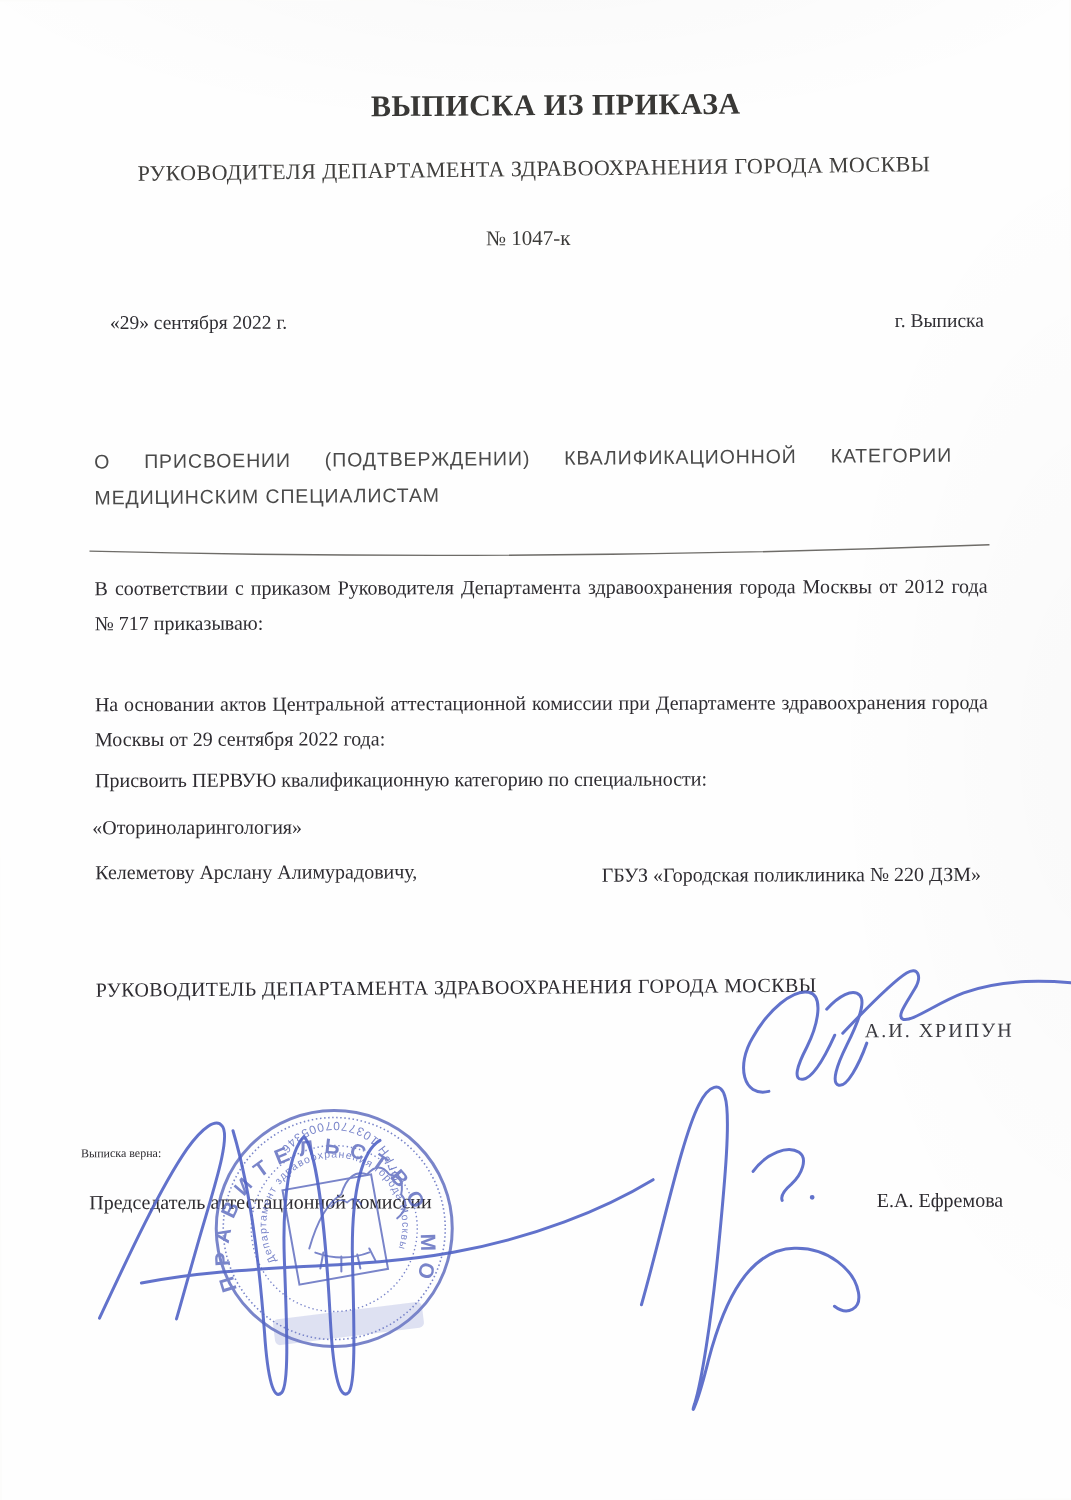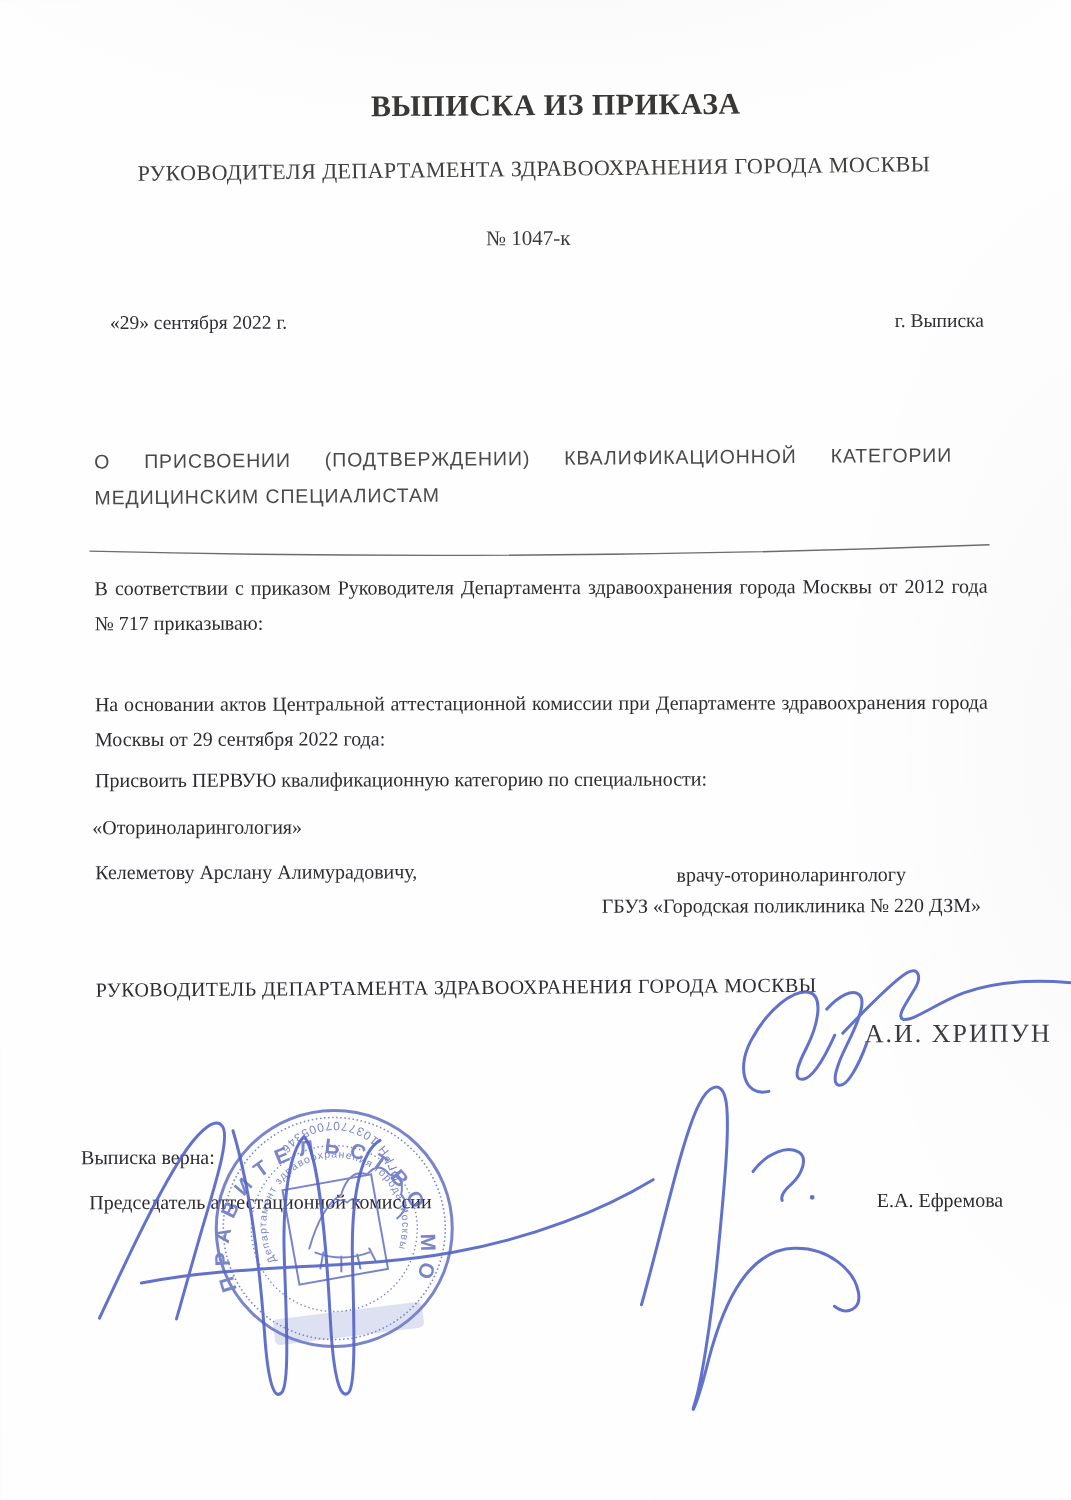--- a/index.html
+++ b/index.html
@@ -52,22 +52,22 @@
   .specialty{left:92px;top:815px;font-size:20px;color:#2e2c31;font-family:Liberation Serif, serif;}
   .recipient-name{left:95px;top:860px;font-size:20px;color:#2e2c31;}
   .recipient-block{
     left:590px;top:860px;width:402px;text-align:center;
     font-size:20px;line-height:30.5px;color:#2e2c31;
   }
   .signer-title{
     left:95px;top:976px;font-size:20px;letter-spacing:0.4px;color:#2f2d32;
     transform:rotate(-0.25deg);
   }
-  .signer-name{left:864px;top:1020px;font-size:26px;letter-spacing:2px;color:#3a3a40;}
-  .copy-note{left:80px;top:1145px;font-size:20px;color:#2e2c31;}
+  .signer-name{left:864px;top:1020px;font-size:20px;letter-spacing:2px;color:#3a3a40;}
+  .copy-note{left:80px;top:1145px;font-size:12px;color:#2e2c31;}
   .chair-row{left:88px;right:69px;top:1190px;font-size:20px;color:#2e2c31;}
   .chair-title{float:left;}
   .chair-name{float:right;}
   .bold{font-weight:normal;}
   .overlay{position:absolute;left:0;top:0;width:1071px;height:1500px;pointer-events:none;}
 </style>
 </head>
 <body>
 
 <div class="sheet">
@@ -89,21 +89,20 @@
 
   <div class="abs para p-grounds">На основании актов Центральной аттестационной комиссии при Департаменте здравоохранения города Москвы от 29 сентября 2022 года:</div>
 
   <div class="abs para p-assign">Присвоить ПЕРВУЮ квалификационную категорию по специальности:</div>
 
   <div class="abs specialty">«Оториноларингология»</div>
 
   <div class="abs recipient-name">Келеметову Арслану Алимурадовичу,</div>
 
   <div class="abs recipient-block">
-    <div>врачу-оториноларингологу</div>
     <div>ГБУЗ «Городская поликлиника № 220 ДЗМ»</div>
   </div>
 
   <div class="abs signer-title">РУКОВОДИТЕЛЬ ДЕПАРТАМЕНТА ЗДРАВООХРАНЕНИЯ ГОРОДА МОСКВЫ</div>
 
   <div class="abs signer-name">А.И. ХРИПУН</div>
 
   <div class="abs copy-note">Выписка верна:</div>
 
   <div class="abs chair-row">

